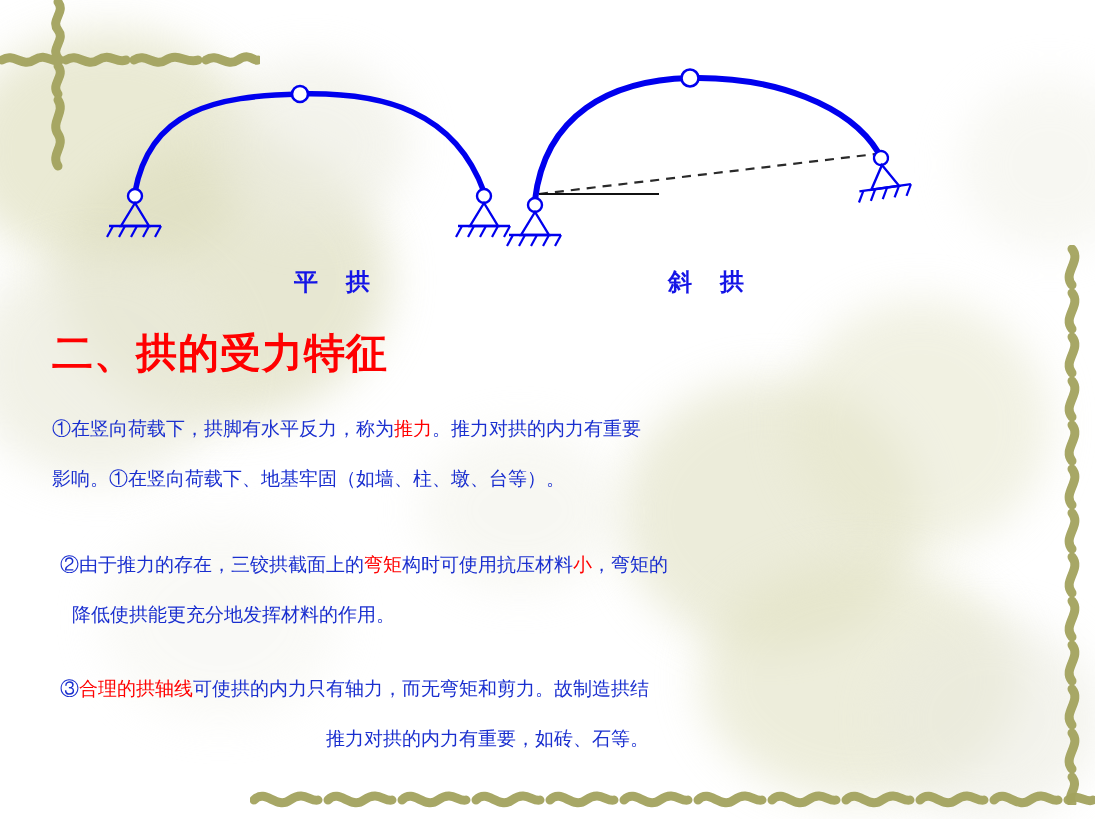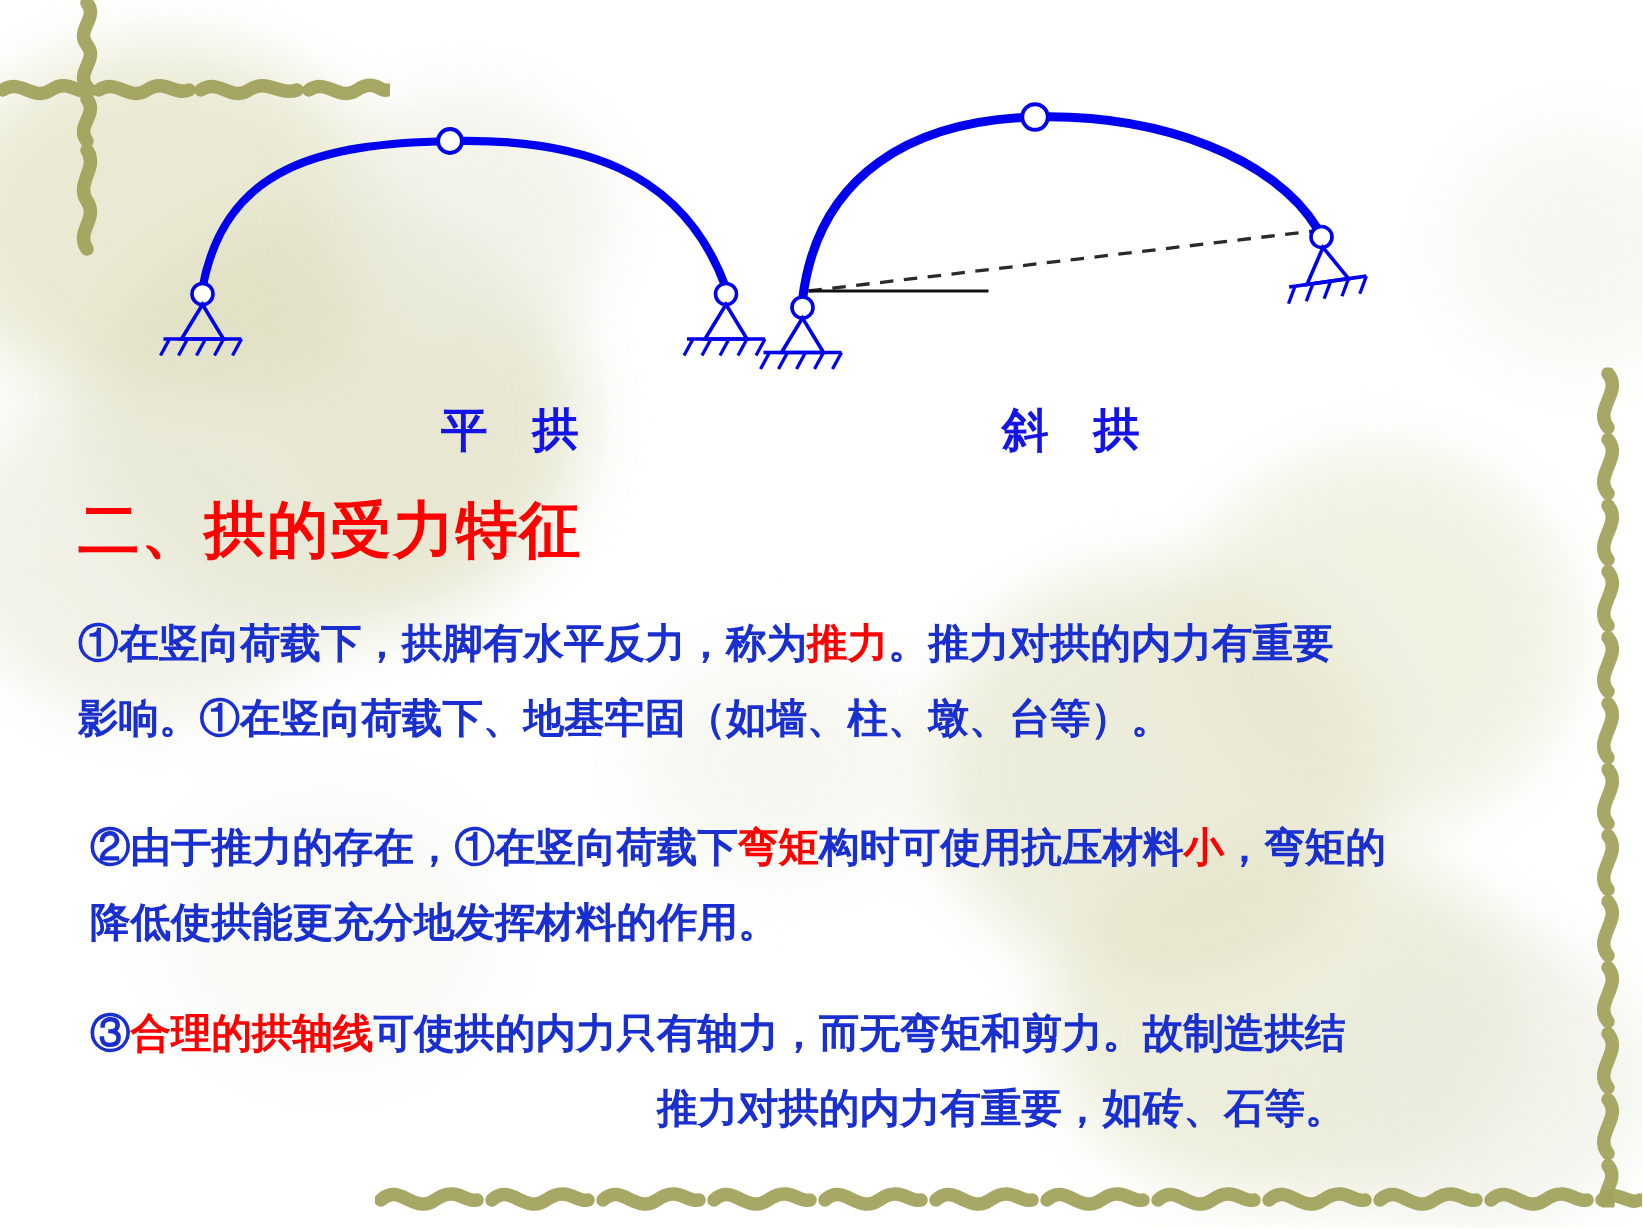--- a/index.html
+++ b/index.html
@@ -41,21 +41,21 @@
     top: 0;
     width: 1095px;
     height: 330px;
   }
 
   
   .caption {
     position: absolute;
     color: #1414e6;
     font-weight: bold;
-    font-size: 31px;
+    font-size: 24px;
     letter-spacing: 11px;
     font-family: "Liberation Serif", "DejaVu Serif", serif;
     white-space: nowrap;
   }
   #cap-flat { left: 294px; top: 266px; }
   #cap-incl { left: 668px; top: 266px; }
 
   #heading {
     position: absolute;
     left: 52px;
@@ -63,34 +63,34 @@
     color: #ff0000;
     font-size: 41px;
     font-weight: bold;
     letter-spacing: 1px;
     white-space: nowrap;
   }
 
   .para {
     position: absolute;
     color: #1a2fcf;
-    font-size: 27px;
-    font-weight: bold;
+    font-size: 19px;
+    font-weight: normal;
     line-height: 50px;
     letter-spacing: 0px;
     white-space: nowrap;
   }
   .para .hl { color: #ff0000; }
 
   #p1 { left: 52px; top: 404px; }
   #p2 { left: 60px; top: 540px; }
   #p3 { left: 60px; top: 664px; text-align: right; }
   #p1 .l2, #p2 .l2, #p3 .l2 { display: block; }
   #p1 .l2 { margin-left: 0px; }
-  #p2 .l2 { margin-left: 0px; }
+  #p2 .l2 { margin-left: 12px; }
   #p3 .l2 { margin-left: 0px; }
 </style>
 </head>
 <body>
 
 <div id="slide">
 
   <div class="bg-layer">
     <div class="blob" style="left:-40px;  top:30px;  width:300px; height:240px; background:#e3e3c6; opacity:.75;"></div>
     <div class="blob" style="left:60px;   top:140px; width:330px; height:280px; background:#dedec0; opacity:.7;"></div>
@@ -184,16 +184,16 @@
       <circle cx="690" cy="78" r="8.5" fill="#ffffff" stroke="#0000ee" stroke-width="2.6"></circle>
     </g>
   </svg>
 
   <div class="caption" id="cap-flat">平 拱</div>
   <div class="caption" id="cap-incl">斜 拱</div>
 
   <div id="heading">二、拱的受力特征</div>
 
   <div class="para" id="p1"><span class="l1"><span>①在竖向荷载下，拱脚有水平反力，称为</span><span class="hl">推力</span><span>。推力对拱的内力有重要</span></span><span class="l2"><span>影响。①在竖向荷载下、地基牢固（如墙、柱、墩、台等）。</span></span></div>
-  <div class="para" id="p2"><span class="l1"><span>②由于推力的存在，①在竖向荷载下</span><span class="hl">弯矩</span><span>构时可使用抗压材料</span><span class="hl">小</span><span>，弯矩的</span></span><span class="l2"><span>降低使拱能更充分地发挥材料的作用。</span></span></div>
+  <div class="para" id="p2"><span class="l1"><span>②由于推力的存在，三铰拱截面上的</span><span class="hl">弯矩</span><span>构时可使用抗压材料</span><span class="hl">小</span><span>，弯矩的</span></span><span class="l2"><span>降低使拱能更充分地发挥材料的作用。</span></span></div>
   <div class="para" id="p3"><span class="l1"><span>③</span><span class="hl">合理的拱轴线</span><span>可使拱的内力只有轴力，而无弯矩和剪力。故制造拱结</span></span><span class="l2"><span>推力对拱的内力有重要，如砖、石等。</span></span></div>
 
 </div>
 
 </body></html>

